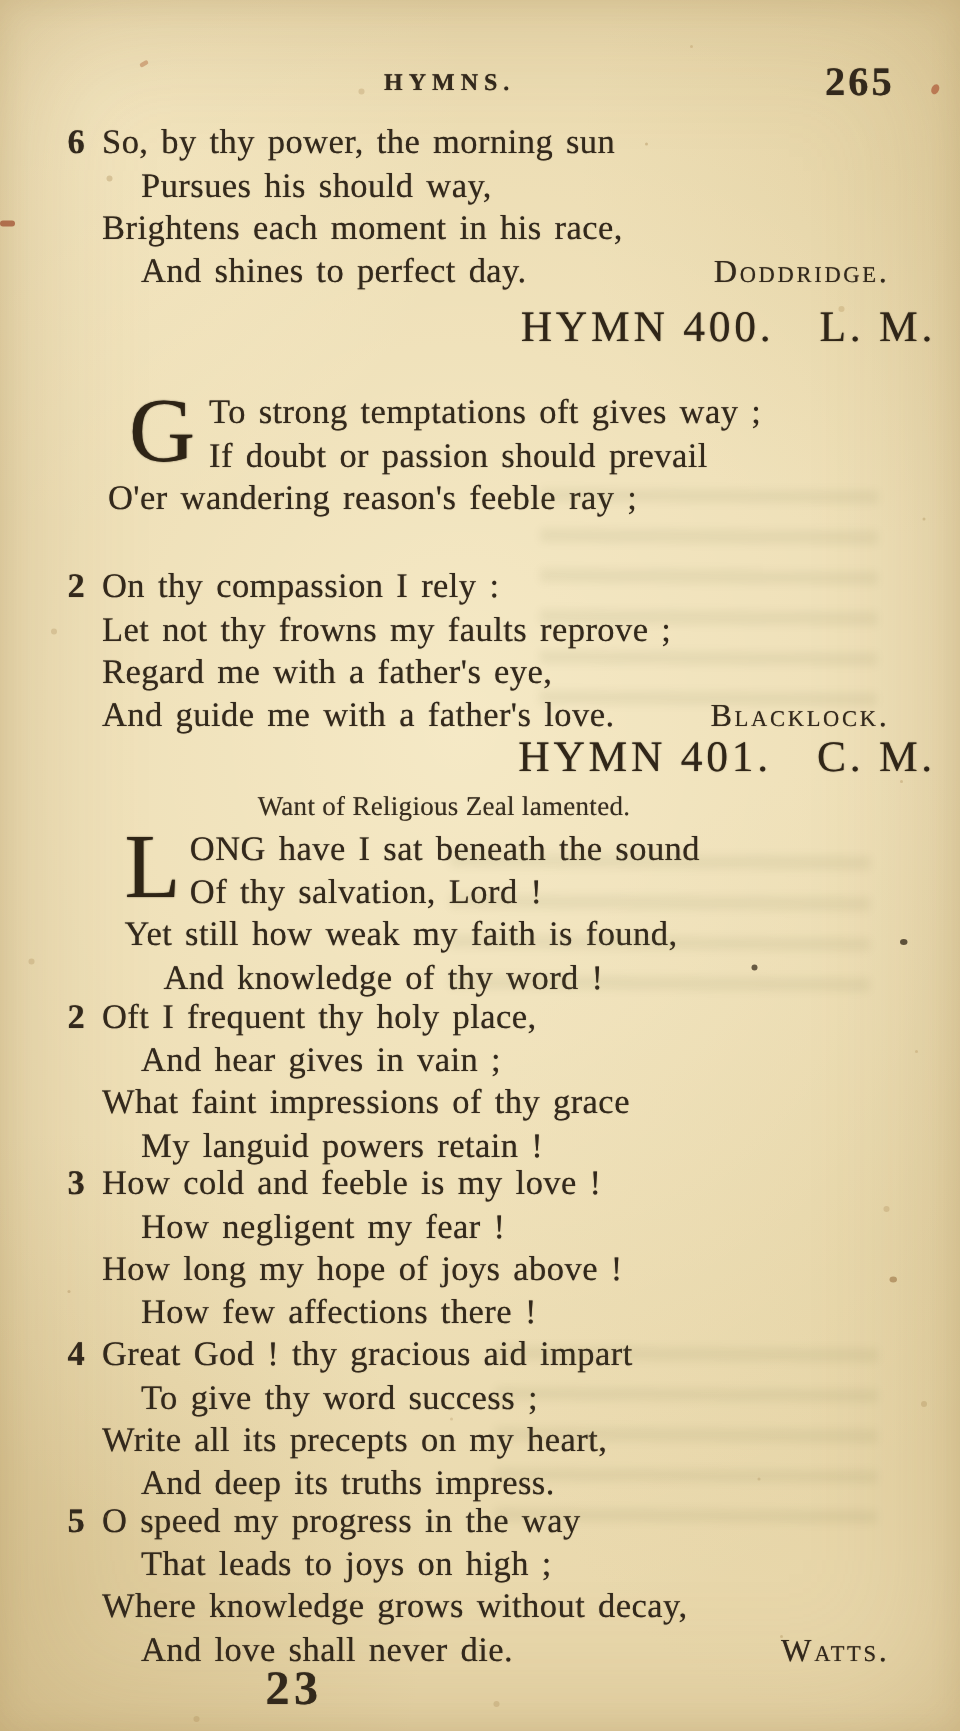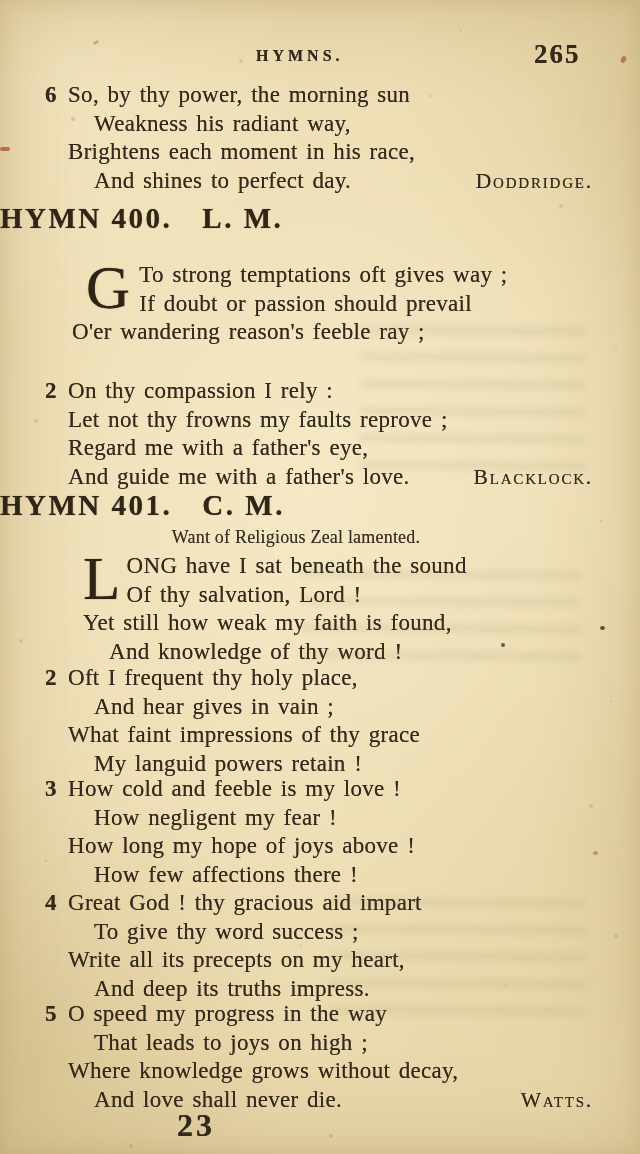--- a/index.html
+++ b/index.html
@@ -15,28 +15,29 @@
     box-shadow: inset 0 0 95px rgba(148,117,58,.30), inset 0 0 20px rgba(148,117,58,.16);
     font-family:"Liberation Serif","DejaVu Serif",serif;
     color:#33291c;
   }
   .head-title {
     position:absolute; top:47px; left:256px;
     font-size:16px; font-weight:bold; letter-spacing:4px;
     text-shadow:0 0 .6px rgba(52,42,28,.75);
   }
   .page-num {
-    position:absolute; top:39px; left:534px;
+    position:absolute; top:39px; left:550px;
     font-size:27px; font-weight:bold; letter-spacing:2px;
     text-shadow:0 0 .6px rgba(52,42,28,.8);
   }
   .hymn-title {
-    position:absolute; left:0; width:600px; margin:0; text-align:left;
-    font-size:29px; font-weight:bold; letter-spacing:2.5px; color:#302618;
+    position:absolute; left:0; width:600px; margin:0; text-align:right;
+    font-size:29px; font-weight:normal; letter-spacing:2.5px; color:#302618;
     text-shadow:0 0 .8px rgba(48,38,24,.8);
+    padding-left:24px;
   }
   .hymn-title .meter { margin-left:30px; }
   .hymn-subtitle {
     position:absolute; left:0; width:592px; text-align:center;
     font-size:18px; letter-spacing:.2px; color:#382e20;
     text-shadow:0 0 .5px rgba(56,46,32,.6);
   }
   .stanza {
     position:absolute; font-size:23px; line-height:28.5px;
     letter-spacing:.3px; word-spacing:2.5px;
@@ -96,21 +97,21 @@
 
 <div class="page">
 
   <span class="head-title">HYMNS.</span>
   <span class="page-num">265</span>
 
   <section class="stanza" style="top:81px; left:45px; width:548px;">
     <span class="vnum">6</span>
     <div class="lines">
         <div class="line"><span>So, by thy power, the morning sun</span></div>
-        <div class="line ind"><span>Weakness his radiant way,</span></div>
+        <div class="line ind"><span>Pursues his should way,</span></div>
         <div class="line"><span>Brightens each moment in his race,</span></div>
         <div class="line ind with-attr">
           <span>And shines to perfect day.</span>
           <span class="attribution">Doddridge.</span>
         </div>
       </div>
   </section>
 
   <h2 class="hymn-title" style="top:202px;">
     <span>HYMN 400.</span><span class="meter">L. M.</span>

